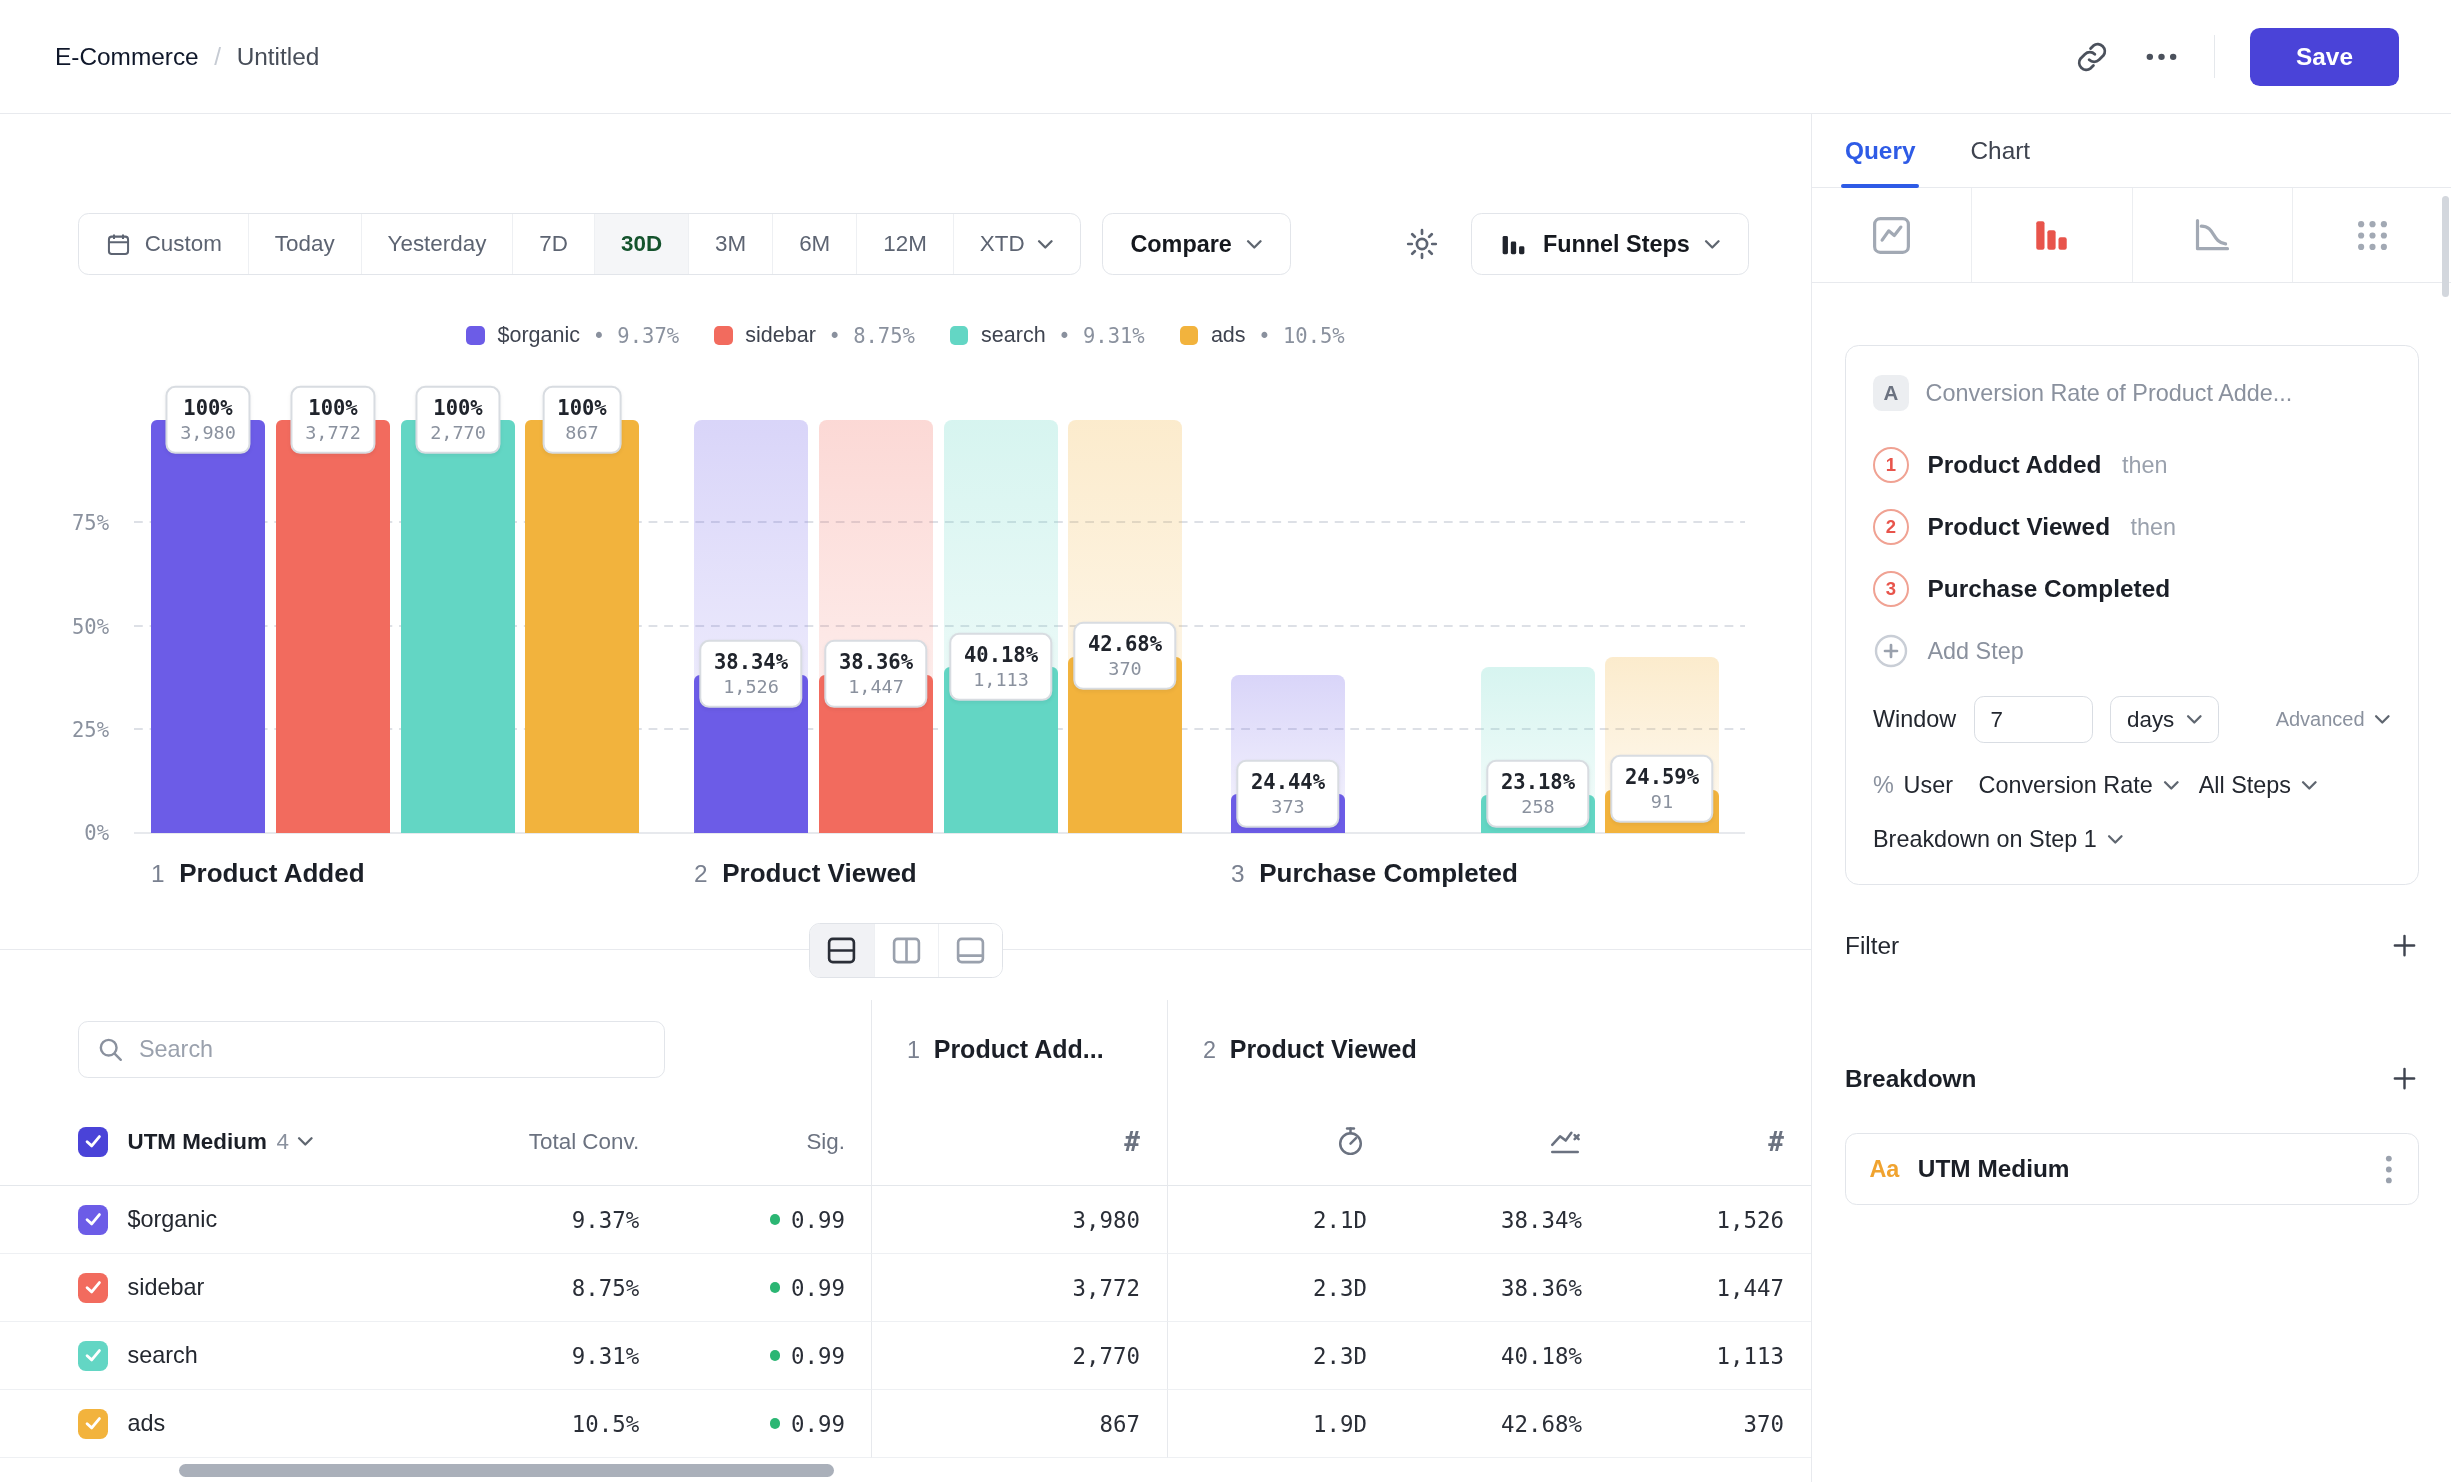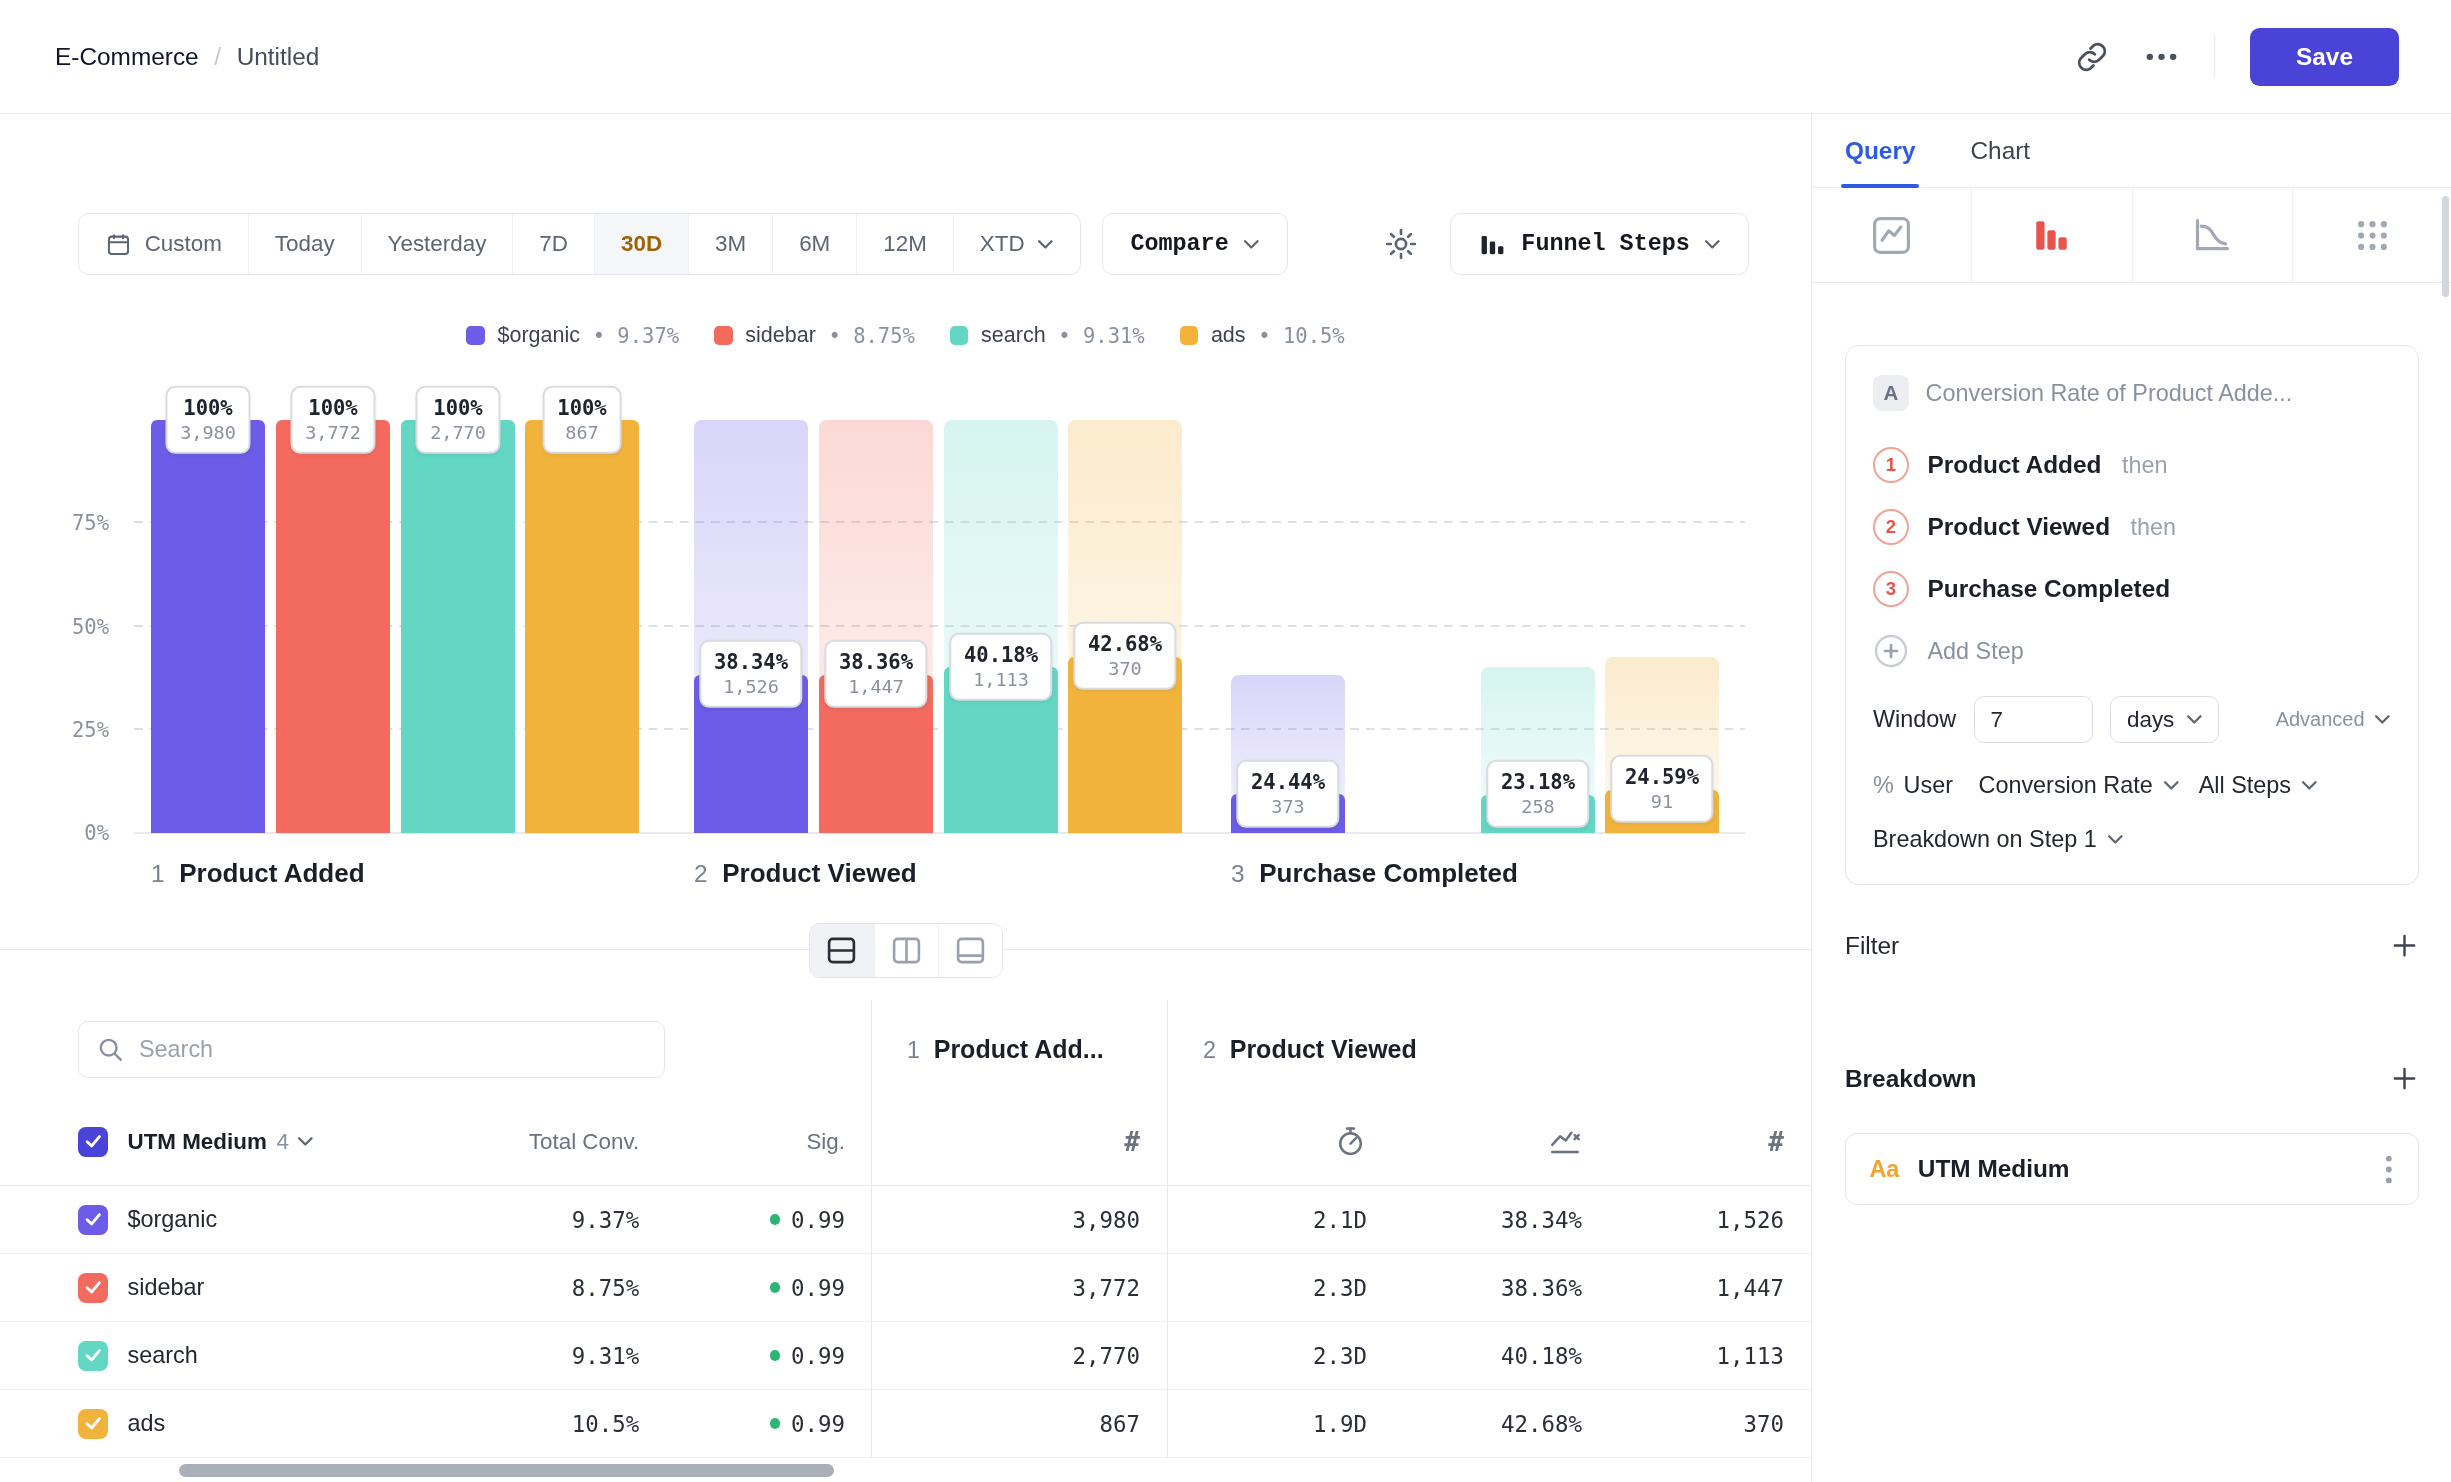--- a/index.html
+++ b/index.html
@@ -22,24 +22,24 @@
               padding: 0 46px; font-size: 24.4px; font-weight: 600; font-family: inherit; cursor: pointer; }
 
   
   .main { position: absolute; top: 114px; left: 0; width: 1811px; bottom: 0; background: #fff; }
 
   .toolbar { position: absolute; top: 99px; left: 78px; right: 62px; height: 62px; display: flex; align-items: center; }
   .range-group { display: flex; height: 62px; border: 1px solid #e2e5ea; border-radius: 10.7px; overflow: hidden; background: #fff; }
   .range-btn { display: flex; align-items: center; gap: 12.7px; padding: 0 26px; font-size: 22.4px; color: #5d6472;
                border-right: 1px solid #eef0f3; cursor: pointer; white-space: nowrap; }
   .range-btn:last-child { border-right: none; }
-  .range-btn.active { color: #a16207; font-weight: 700; background: #f5f6f8; }
+  .range-btn.active { color: #14532d; font-weight: 700; background: #f5f6f8; }
   .ctl-btn { display: flex; align-items: center; gap: 14.6px; height: 62px; padding: 0 27px; border: 1px solid #e2e5ea;
              border-radius: 10.7px; background: #fff; font-size: 23.4px; font-weight: 600; color: #15181e;
-             margin-left: 21.5px; cursor: pointer; font-family: Liberation Mono, monospace; }
+             margin-left: 21.5px; cursor: pointer; font-family: Liberation Sans, sans-serif; }
   .toolbar-right { margin-left: auto; display: flex; align-items: center; gap: 31px; }
   .toolbar-right .ctl-btn { margin-left: 0; }
   .gear-btn { color: #5d6472; cursor: pointer; }
 
   
   .legend { position: absolute; top: 209px; left: 0; width: 100%; display: flex; justify-content: center;
             gap: 35px; align-items: center; }
   .lg-item { display: flex; align-items: center; gap: 12.7px; font-size: 21.5px; cursor: pointer; }
   .lg-sw { width: 18.5px; height: 18.5px; border-radius: 4.9px; }
   .lg-name { color: #3f4450; font-weight: 500; }

